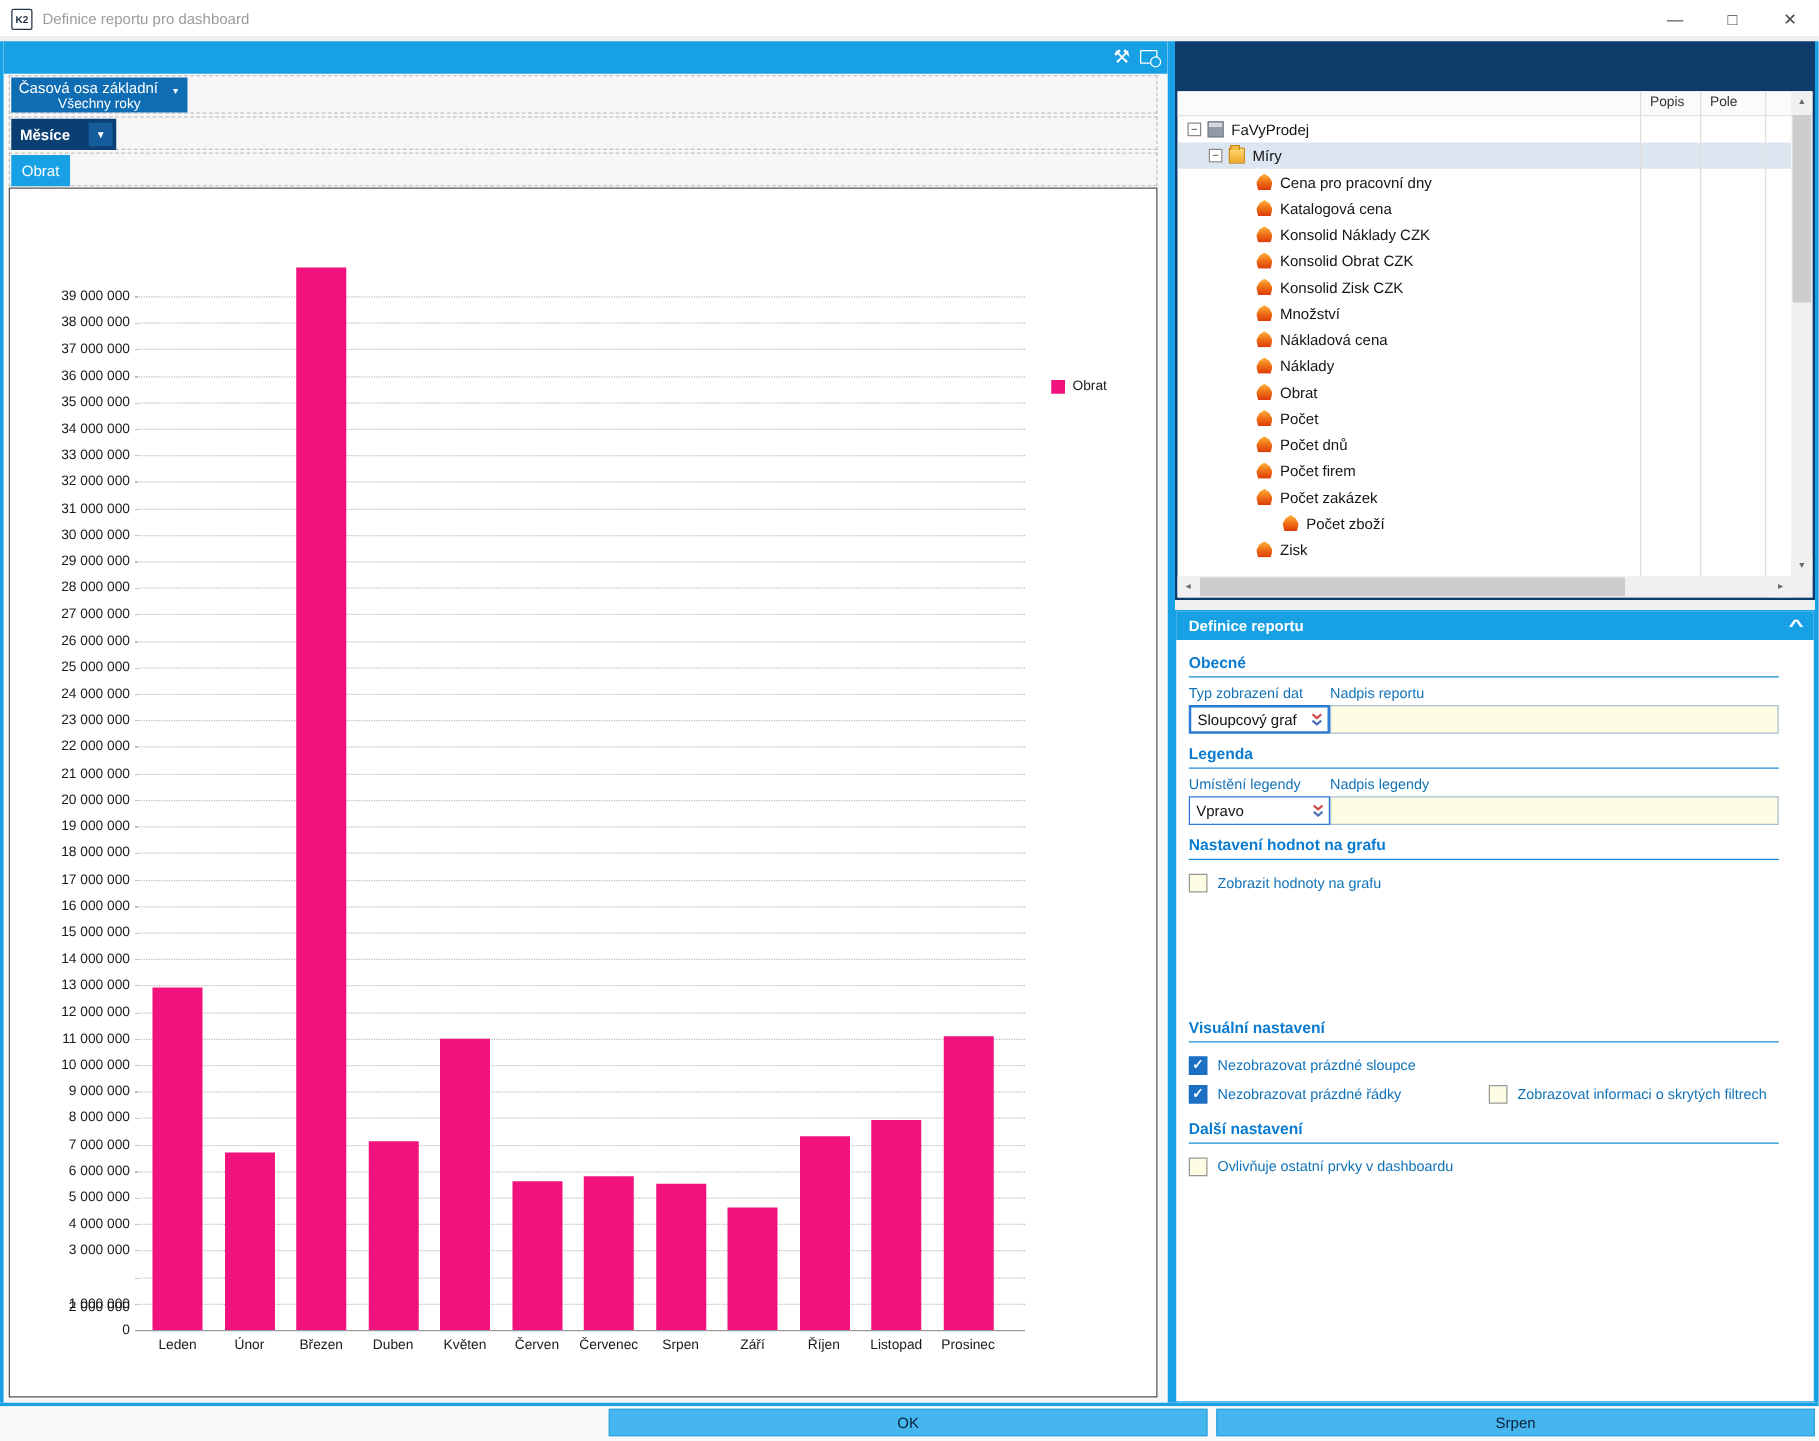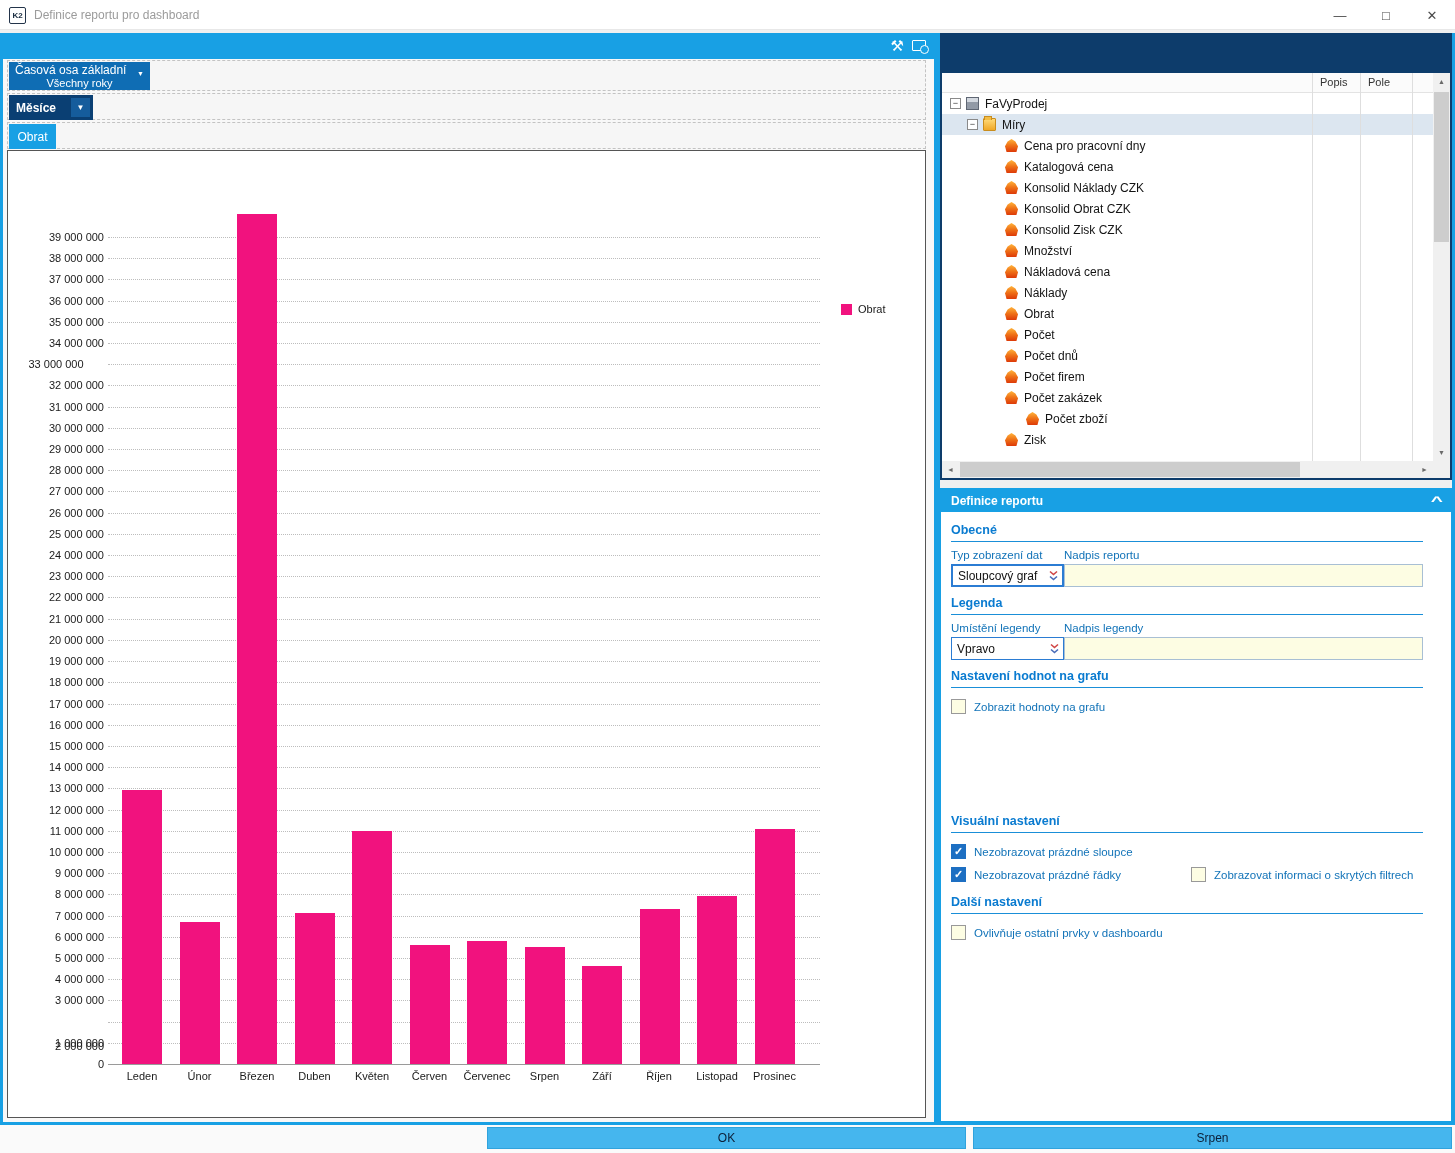--- a/index.html
+++ b/index.html
@@ -208,21 +208,21 @@
       <div class="ylab" style="top: 313.256px;">28&nbsp;000&nbsp;000</div>
       <div class="grid" style="top: 298.051px;"></div>
       <div class="ylab" style="top: 292.051px;">29&nbsp;000&nbsp;000</div>
       <div class="grid" style="top: 276.846px;"></div>
       <div class="ylab" style="top: 270.846px;">30&nbsp;000&nbsp;000</div>
       <div class="grid" style="top: 255.641px;"></div>
       <div class="ylab" style="top: 249.641px;">31&nbsp;000&nbsp;000</div>
       <div class="grid" style="top: 234.436px;"></div>
       <div class="ylab" style="top: 228.436px;">32&nbsp;000&nbsp;000</div>
       <div class="grid" style="top: 213.231px;"></div>
-      <div class="ylab" style="top: 207.231px; text-align: center;">33&nbsp;000&nbsp;000</div>
+      <div class="ylab" style="top: 207.231px;">33&nbsp;000&nbsp;000</div>
       <div class="grid" style="top: 192.026px;"></div>
       <div class="ylab" style="top: 186.026px;">34&nbsp;000&nbsp;000</div>
       <div class="grid" style="top: 170.821px;"></div>
       <div class="ylab" style="top: 164.821px;">35&nbsp;000&nbsp;000</div>
       <div class="grid" style="top: 149.615px;"></div>
       <div class="ylab" style="top: 143.615px;">36&nbsp;000&nbsp;000</div>
       <div class="grid" style="top: 128.41px;"></div>
       <div class="ylab" style="top: 122.41px;">37&nbsp;000&nbsp;000</div>
       <div class="grid" style="top: 107.205px;"></div>
       <div class="ylab" style="top: 101.205px;">38&nbsp;000&nbsp;000</div>

